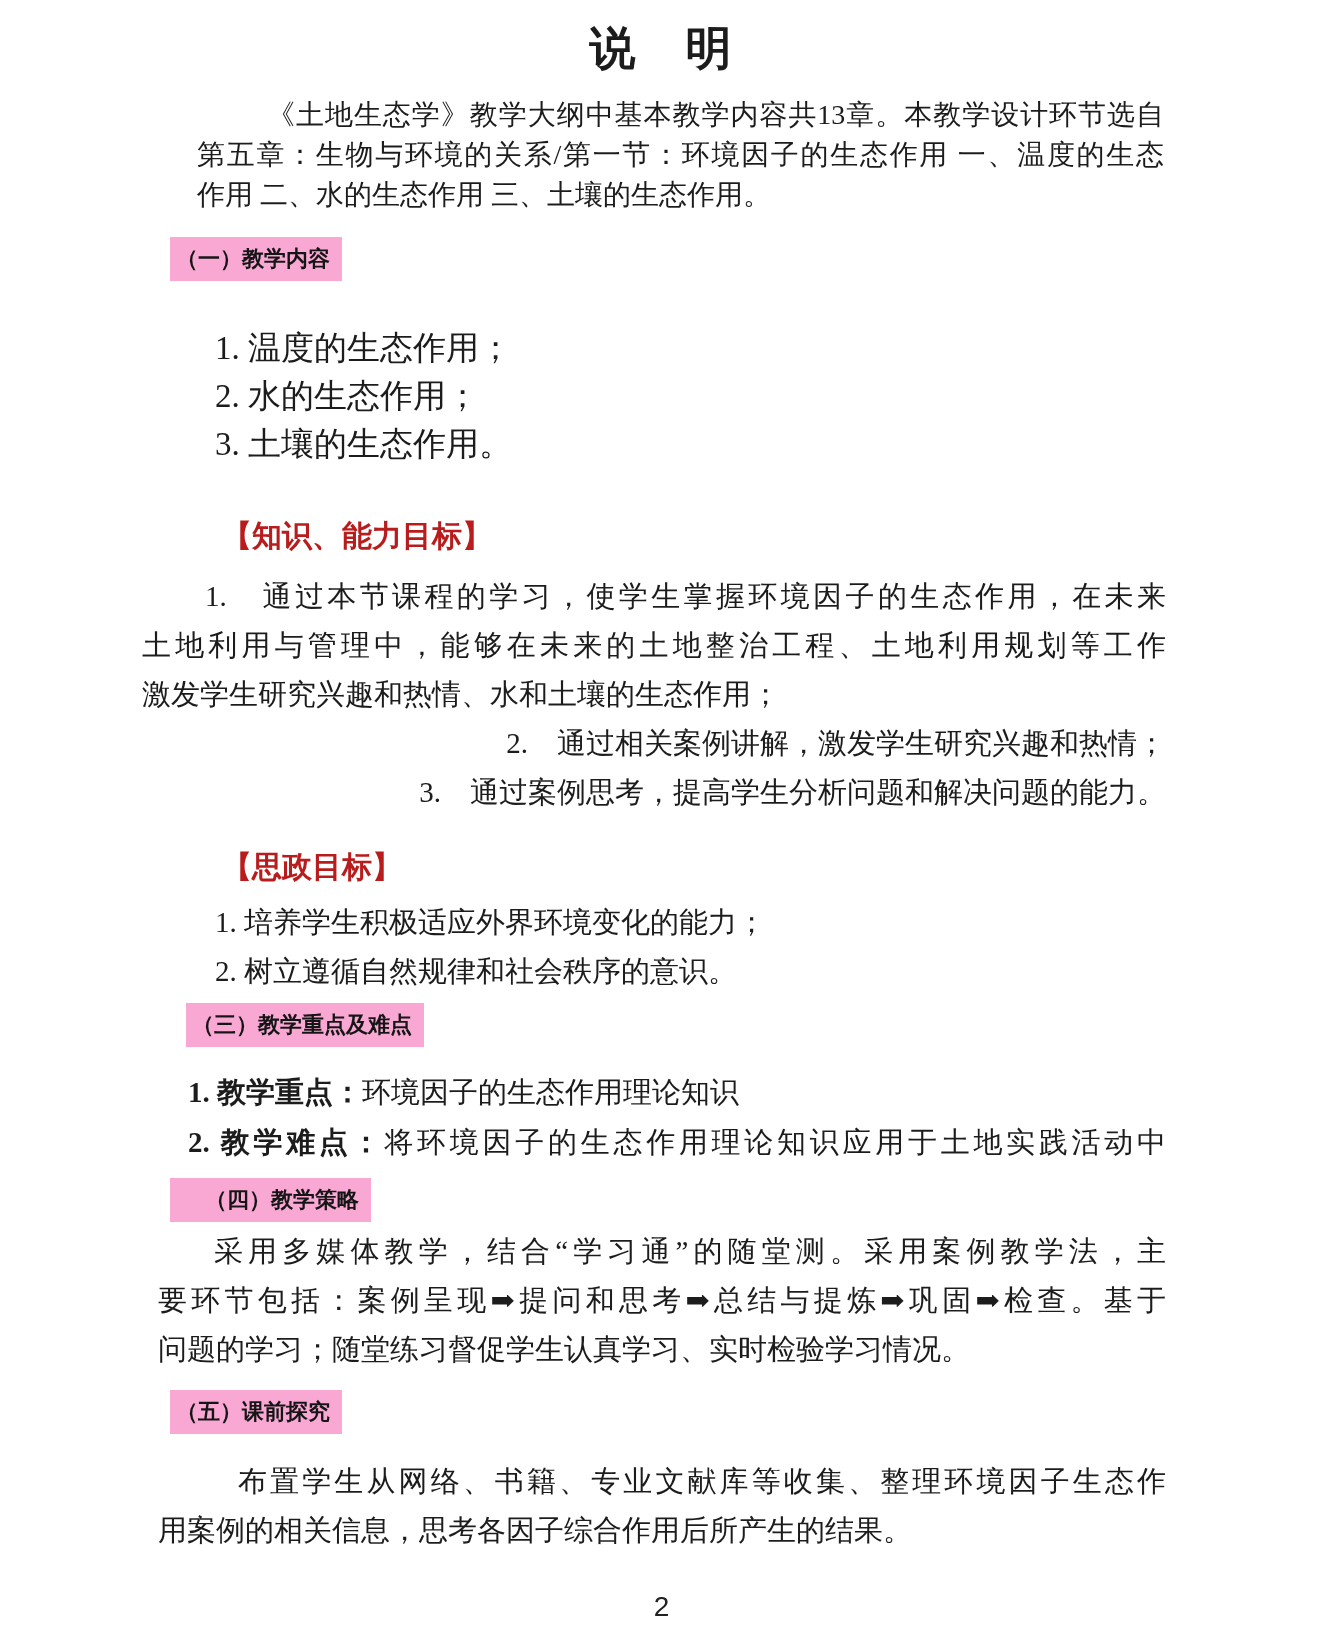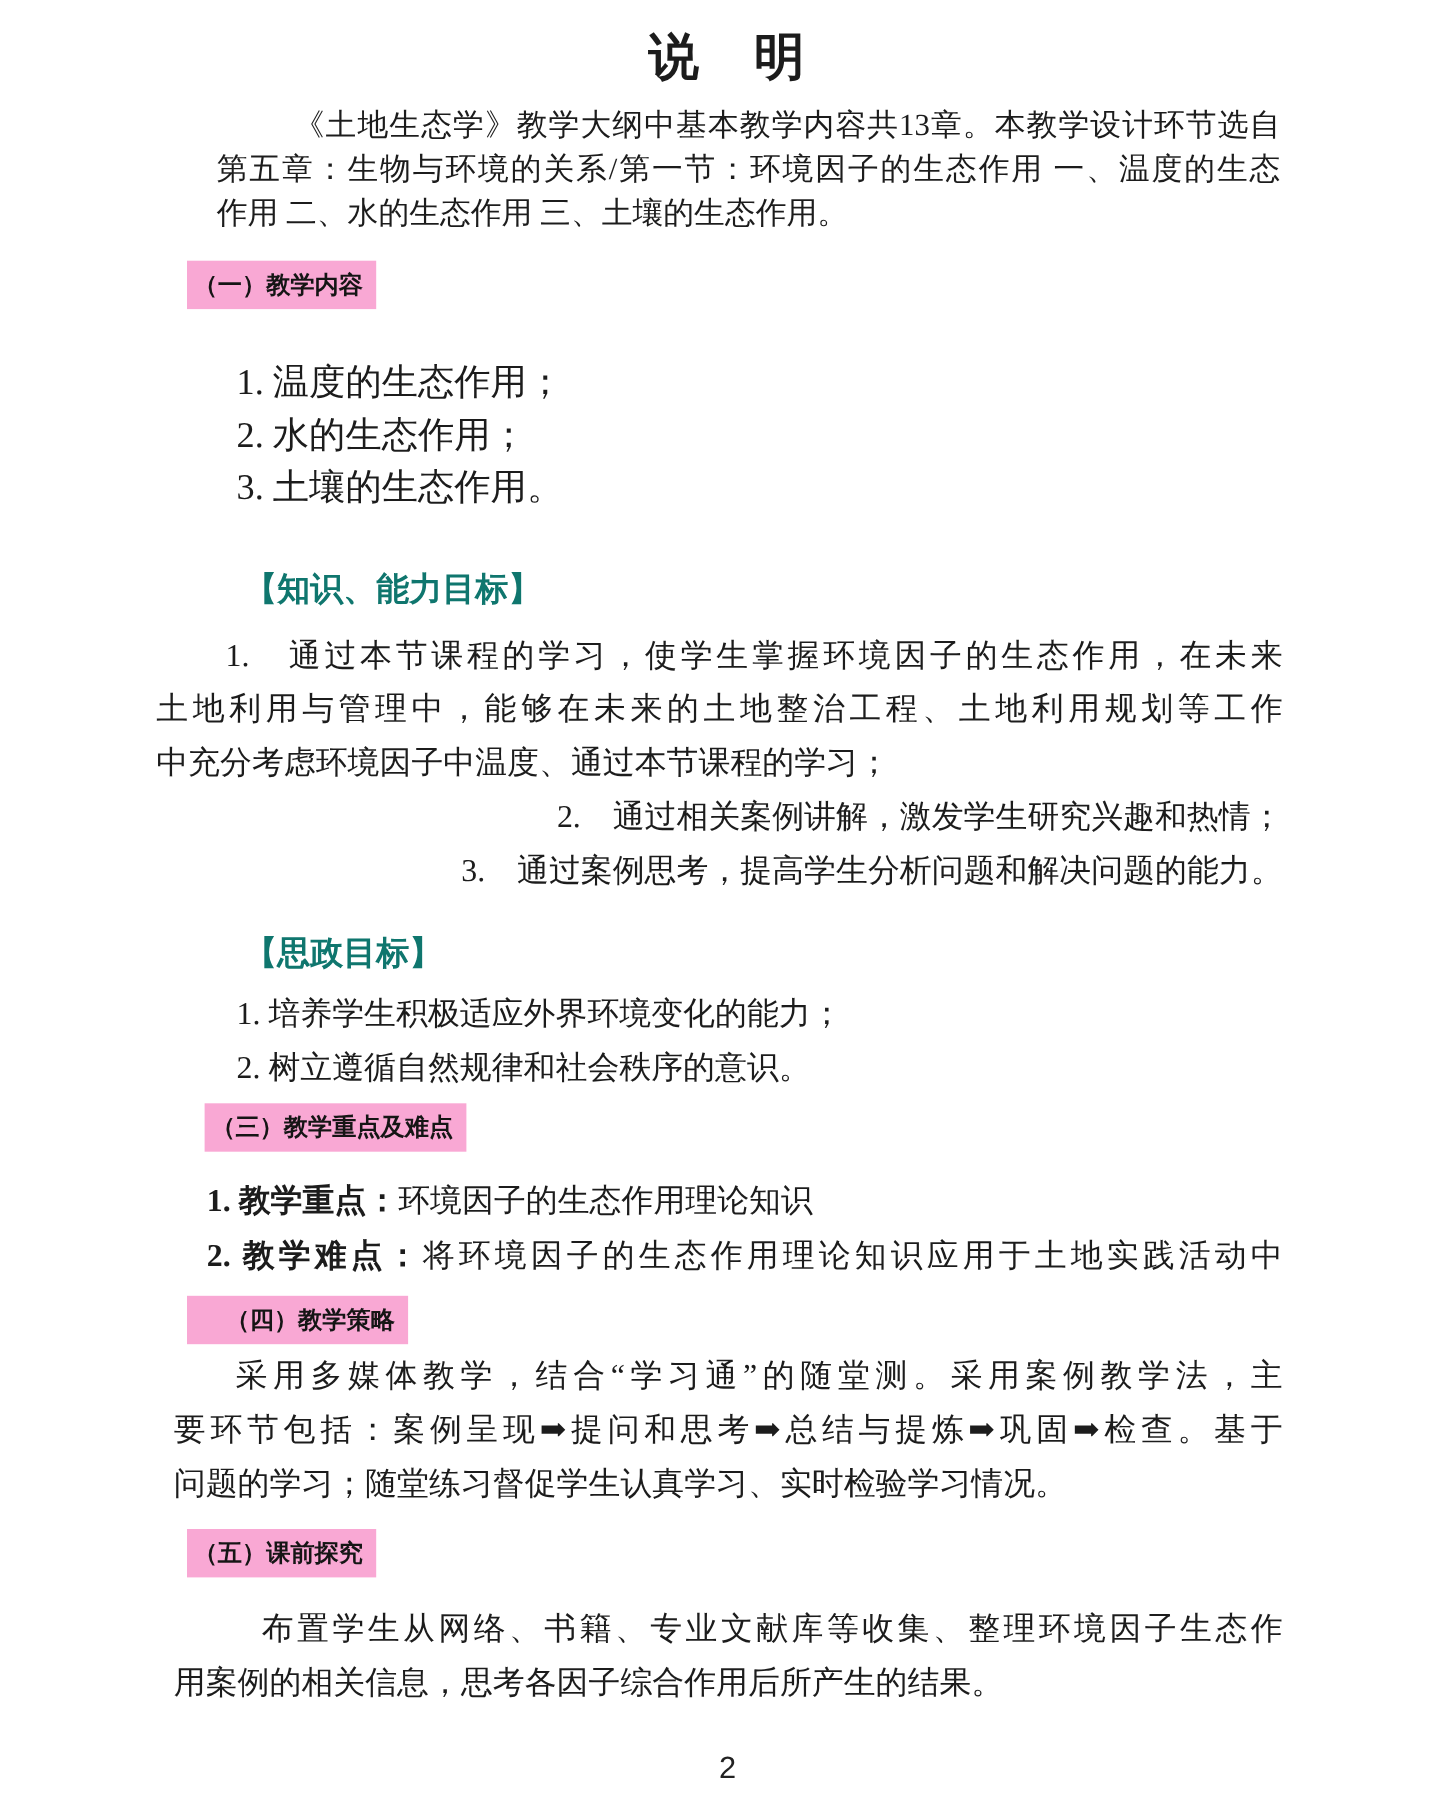--- a/index.html
+++ b/index.html
@@ -8,21 +8,21 @@
     width:1323px;height:1652px;
     margin:0 auto;
     background:#ffffff;
     overflow:hidden;
     font-family:"Liberation Serif","DejaVu Serif",serif;
     color:#1c1c1c;
   }
   .doc-title{
     position:absolute;left:0;top:24px;width:100%;
     text-align:center;
-    font-family:Liberation Serif, serif;
+    font-family:Liberation Mono, monospace;
     font-weight:bold;font-size:46px;line-height:56px;
     letter-spacing:2px;
   }
   .para{position:absolute;font-size:29px;line-height:49px;}
   .intro{left:197px;width:967px;top:95px;font-size:28px;line-height:40px;}
   .line{display:block;}
   .jl{text-align:justify;text-align-last:justify;}
   .ind70{text-indent:70px;}
   .ind63{text-indent:63px;text-align:right;}
   .ind56{text-indent:56px;}
@@ -34,21 +34,21 @@
     font-family:"Liberation Sans","DejaVu Sans",sans-serif;
     font-weight:bold;font-size:22px;line-height:38px;
     padding:3px 12px 3px 6px;
     color:#151515;
     white-space:nowrap;
   }
   .bracket-heading{
     position:absolute;
     font-family:"Liberation Sans","DejaVu Sans",sans-serif;
     font-weight:bold;font-size:30px;line-height:40px;
-    color:#0f766e;
+    color:#b91c1c;
     white-space:nowrap;
   }
   .items{position:absolute;font-size:33px;line-height:48px;margin-top:32px;}
   .items-wide{position:absolute;font-size:29px;line-height:50px;}
   .items-wide .lbl{font-weight:bold;}
   .page-number{
     position:absolute;left:0;top:1590px;width:100%;
     text-align:center;
     font-family:"Liberation Sans","DejaVu Sans",sans-serif;
     font-size:28px;line-height:34px;color:#222;
@@ -72,21 +72,21 @@
     <span class="line">1. 温度的生态作用；</span>
     <span class="line">2. 水的生态作用；</span>
     <span class="line">3. 土壤的生态作用。</span>
   </div>
 
 
   <div class="bracket-heading" style="left:222px;top:516px;">【知识、能力目标】</div>
   <div class="para" style="left:142px;top:572px;width:1024px;">
     <span class="line jl ind63">1.　通过本节课程的学习，使学生掌握环境因子的生态作用，在未来</span>
     <span class="line jl">土地利用与管理中，能够在未来的土地整治工程、土地利用规划等工作</span>
-    <span class="line">中充分考虑环境因子中温度、通过本节课程的学习；</span>
+    <span class="line">激发学生研究兴趣和热情、水和土壤的生态作用；</span>
     <span class="line ind63">2.　通过相关案例讲解，激发学生研究兴趣和热情；</span>
     <span class="line ind63">3.　通过案例思考，提高学生分析问题和解决问题的能力。</span>
   </div>
 
   <div class="bracket-heading" style="left:222px;top:847px;">【思政目标】</div>
   <div class="para" style="left:215px;top:898px;width:950px;">
     <span class="line">1. 培养学生积极适应外界环境变化的能力；</span>
     <span class="line">2. 树立遵循自然规律和社会秩序的意识。</span>
   </div>
 

